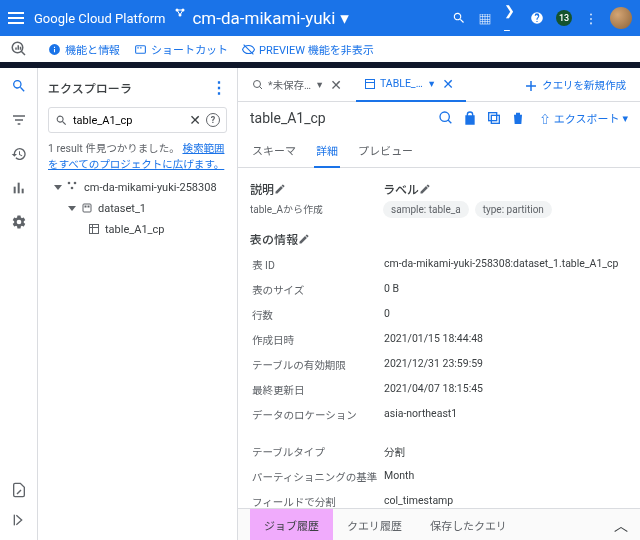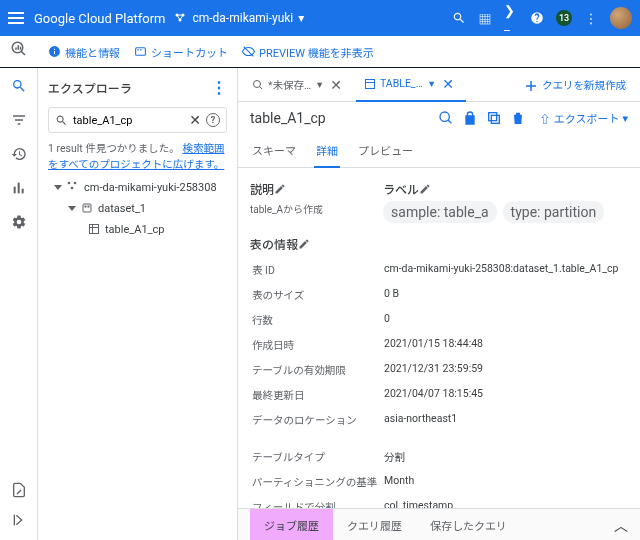--- a/index.html
+++ b/index.html
@@ -2,26 +2,26 @@
 <html><head>
 <meta charset="utf-8">
 <style>
 *{box-sizing:border-box;margin:0;padding:0;font-family:Roboto,"Noto Sans JP",Arial,sans-serif}
 body{width:640px;height:540px;overflow:hidden;font-size:11px;color:#3c4043;background:#fff}
 .hdr{height:36px;background:#1a73e8;color:#fff;display:flex;align-items:center;padding:0 8px;gap:10px}
 .ham{width:16px;height:2px;background:#fff;position:relative}
 .ham::before,.ham::after{content:"";position:absolute;width:16px;height:2px;background:#fff;left:0}
 .ham::before{top:-5px}.ham::after{top:5px}
 .logo{font-size:13px;font-weight:400}
-.proj{display:flex;align-items:flex-end;gap:5px;font-size:12px}
+.proj{display:flex;align-items:flex-start;gap:5px;font-size:17px}
 .hdr-r{margin-left:auto;display:flex;align-items:center;gap:12px}
 .hic{width:14px;height:14px;display:flex;align-items:center;justify-content:center;color:#fff;font-size:13px}
 .badge{background:#14532d;color:#fff;border-radius:50%;width:16px;height:16px;font-size:9px;display:flex;align-items:center;justify-content:center;font-weight:500}
 .av{width:22px;height:22px;border-radius:50%;background:radial-gradient(circle at 35% 35%,#d4a574,#8b6239)}
-.bar{height:32px;display:flex;align-items:center;gap:14px;padding:0 12px 0 48px;border-bottom:1px solid #0f172a;font-size:11px}
+.bar{height:32px;display:flex;align-items:center;gap:14px;padding:0 12px 0 48px;border-bottom:6px solid #0f172a;font-size:11px}
 .bar a{color:#1a73e8;text-decoration:none;display:flex;align-items:center;gap:4px}
 .bic{fill:#1a73e8;width:13px;height:13px}
 .main{display:flex;height:calc(540px - 68px)}
 .rail{width:38px;border-right:1px solid #dadce0;display:flex;flex-direction:column;align-items:center;padding-top:10px;gap:18px}
 .ric{width:16px;height:16px;fill:#5f6368}
 .rail .act{fill:#1a73e8}
 .rail-bt{margin-top:auto;margin-bottom:12px;display:flex;flex-direction:column;gap:14px}
 .bqic{position:absolute;left:10px;top:40px;width:18px;height:18px}
 .exp{width:200px;border-right:1px solid #dadce0;padding:10px 10px 0;overflow:hidden;position:relative}
 .exp-t{display:flex;align-items:center;justify-content:space-between;margin-bottom:10px}
@@ -52,21 +52,21 @@
 .expbtn{color:#1a73e8;font-size:11px;display:flex;align-items:center;gap:3px;cursor:pointer;margin-left:6px}
 .subtabs{display:flex;gap:16px;padding:0 12px;border-bottom:1px solid #dadce0;font-size:11px}
 .st{padding:8px 2px;color:#5f6368;cursor:pointer}
 .st.sel{color:#1a73e8;border-bottom:2px solid #1a73e8;margin-bottom:-1px}
 .body{flex:1;overflow-y:auto;padding:12px;font-size:11px}
 .row2{display:flex;gap:60px;margin-bottom:12px}
 .sh{font-size:12px;font-weight:500;display:flex;align-items:center;gap:0;margin-bottom:4px}
 .pen{width:12px;height:12px;fill:#5f6368}
 .sub{font-size:10px;color:#5f6368}
 .chips{display:flex;gap:6px;margin-top:4px}
-.chip{background:#f1f3f4;border-radius:10px;padding:3px 8px;font-size:14px;color:#5f6368}
+.chip{background:#f1f3f4;border-radius:10px;padding:3px 8px;font-size:10px;color:#5f6368}
 .tbl{width:100%;font-size:10.5px}
 .tbl tr td{padding:4px 0;vertical-align:top}
 .tbl tr td:first-child{color:#5f6368;width:130px}
 .tbl tr td:last-child{color:#3c4043}
 .gap{height:10px}
 .ftabs{display:flex;align-items:center;border-top:1px solid #dadce0;height:32px;padding:0 12px;font-size:11px;background:#fafafa}
 .ft{padding:0 14px;color:#5f6368;cursor:pointer;height:32px;display:flex;align-items:center}
 .ft.sel{background:#f0abfc;color:#3c4043}
 .chev{margin-left:auto;font-size:14px;cursor:pointer}
 </style>

